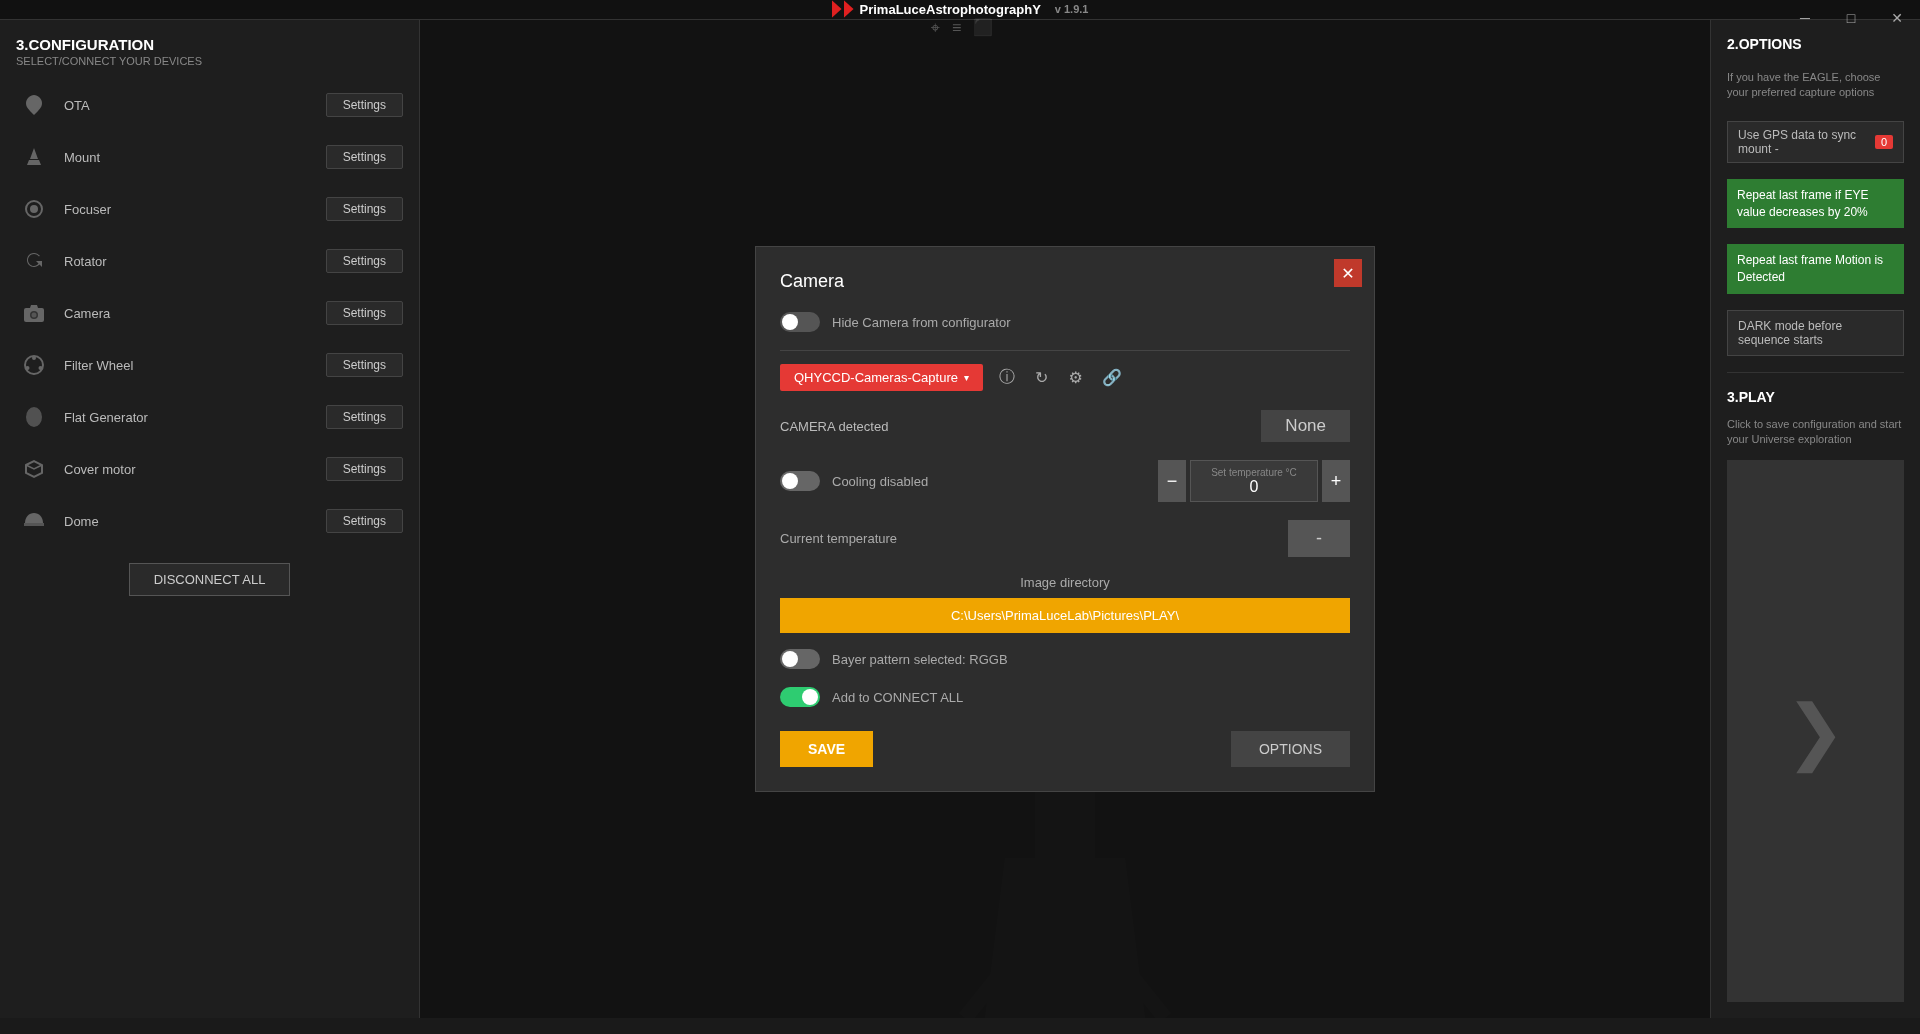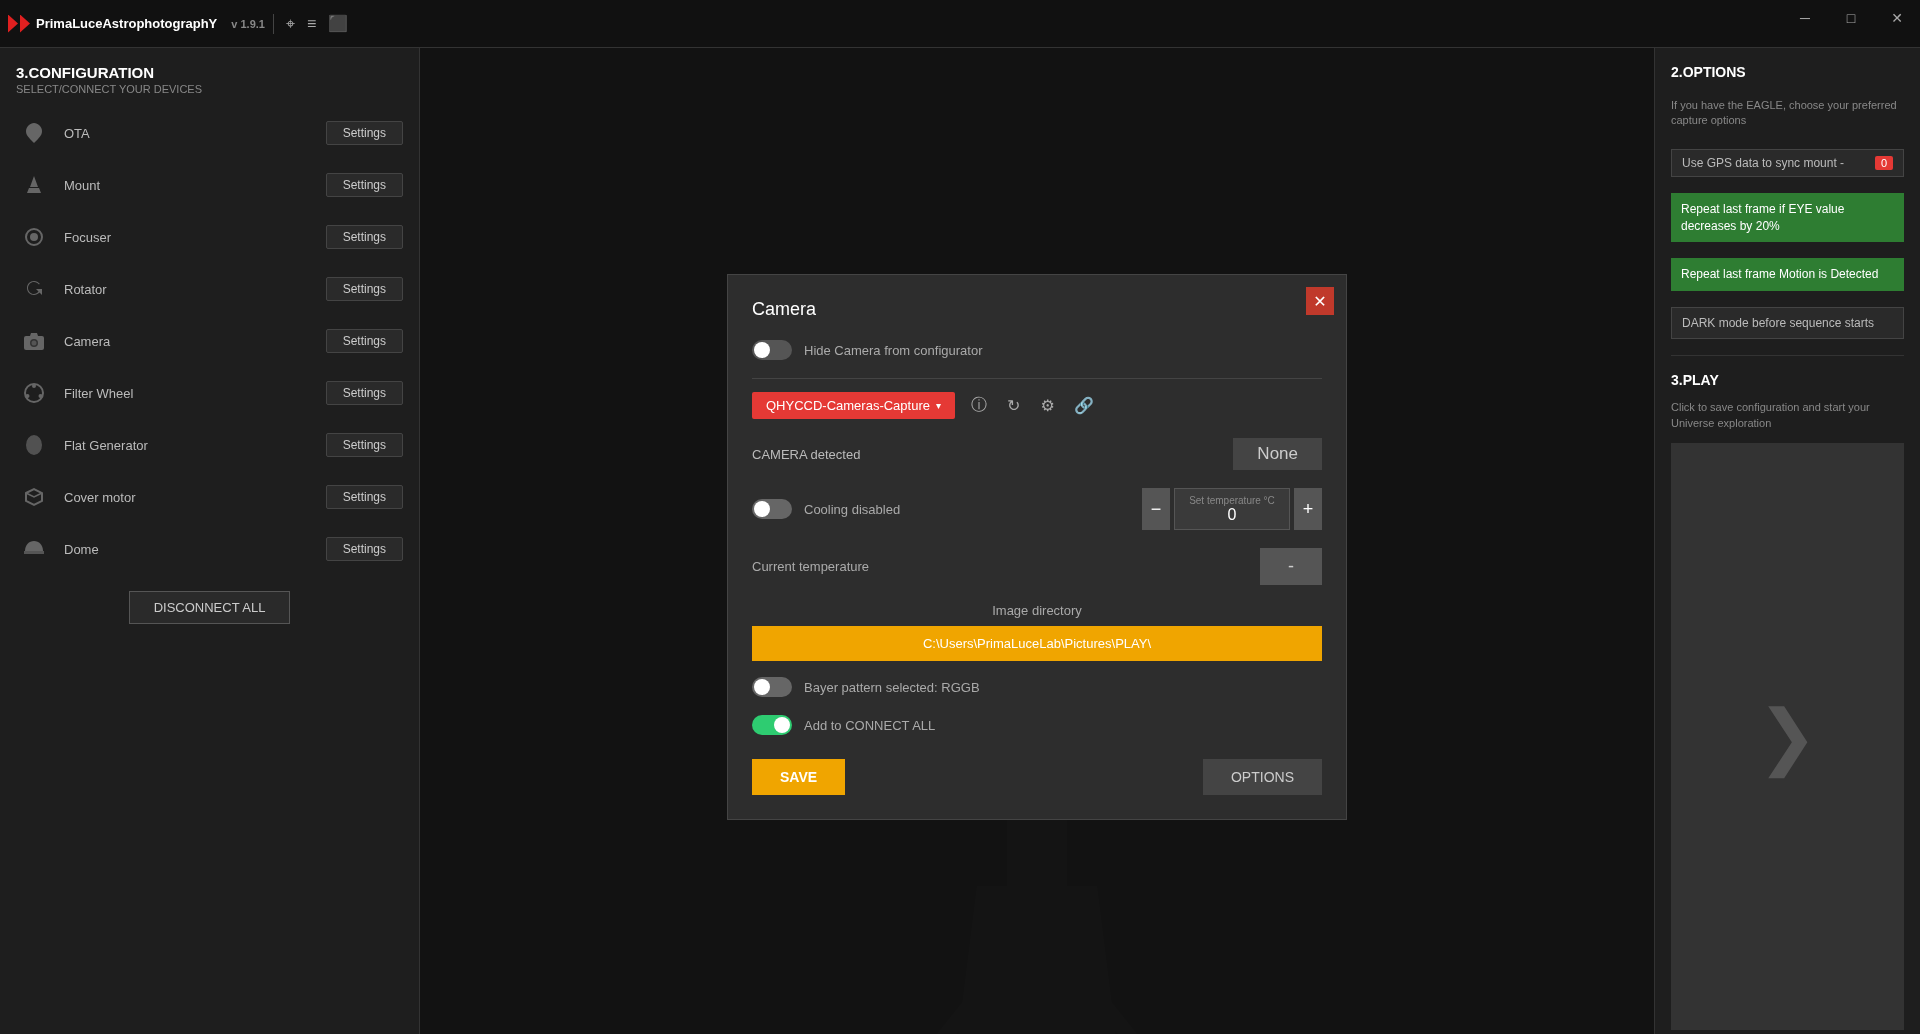--- a/index.html
+++ b/index.html
@@ -10,27 +10,28 @@
       font-size: 13px;
       width: 1920px;
       height: 1034px;
       overflow: hidden;
       position: relative;
     }
 
     
     #titlebar {
       background: #111;
-      height: 48px;
+      height: 20px;
       display: flex;
       align-items: center;
       padding: 0 8px;
       border-bottom: 1px solid #333;
       position: relative;
       z-index: 10;
+      flex-direction: column;
     }
     #titlebar .logo {
       display: flex;
       align-items: center;
       gap: 6px;
       color: #fff;
       font-weight: bold;
       font-size: 13px;
     }
     .play-double {
@@ -270,21 +271,21 @@
       border: none;
       color: #fff;
       width: 28px; height: 42px;
       font-size: 18px;
       cursor: pointer;
       display: flex; align-items: center; justify-content: center;
     }
     .temp-input-wrap {
       background: #3a3a3a;
       border: 1px solid #555;
-      width: 116px; height: 42px;
+      width: 128px; height: 42px;
       display: flex; flex-direction: column; align-items: center; justify-content: center;
     }
     .temp-input-label {
       font-size: 10px; color: #888;
     }
     .temp-input-val {
       font-size: 16px; color: #fff;
     }
 
     
@@ -327,21 +328,21 @@
       background: #444;
       border: none;
       color: #ccc;
       padding: 10px 28px;
       font-size: 14px;
       cursor: pointer;
     }
 
     
     #right-panel {
-      width: 266px;
+      width: 210px;
       background: #1e1e1e;
       border-left: 1px solid #333;
       padding: 16px;
       display: flex;
       flex-direction: column;
       gap: 12px;
     }
     .right-section-title {
       color: #fff;
       font-size: 14px;

